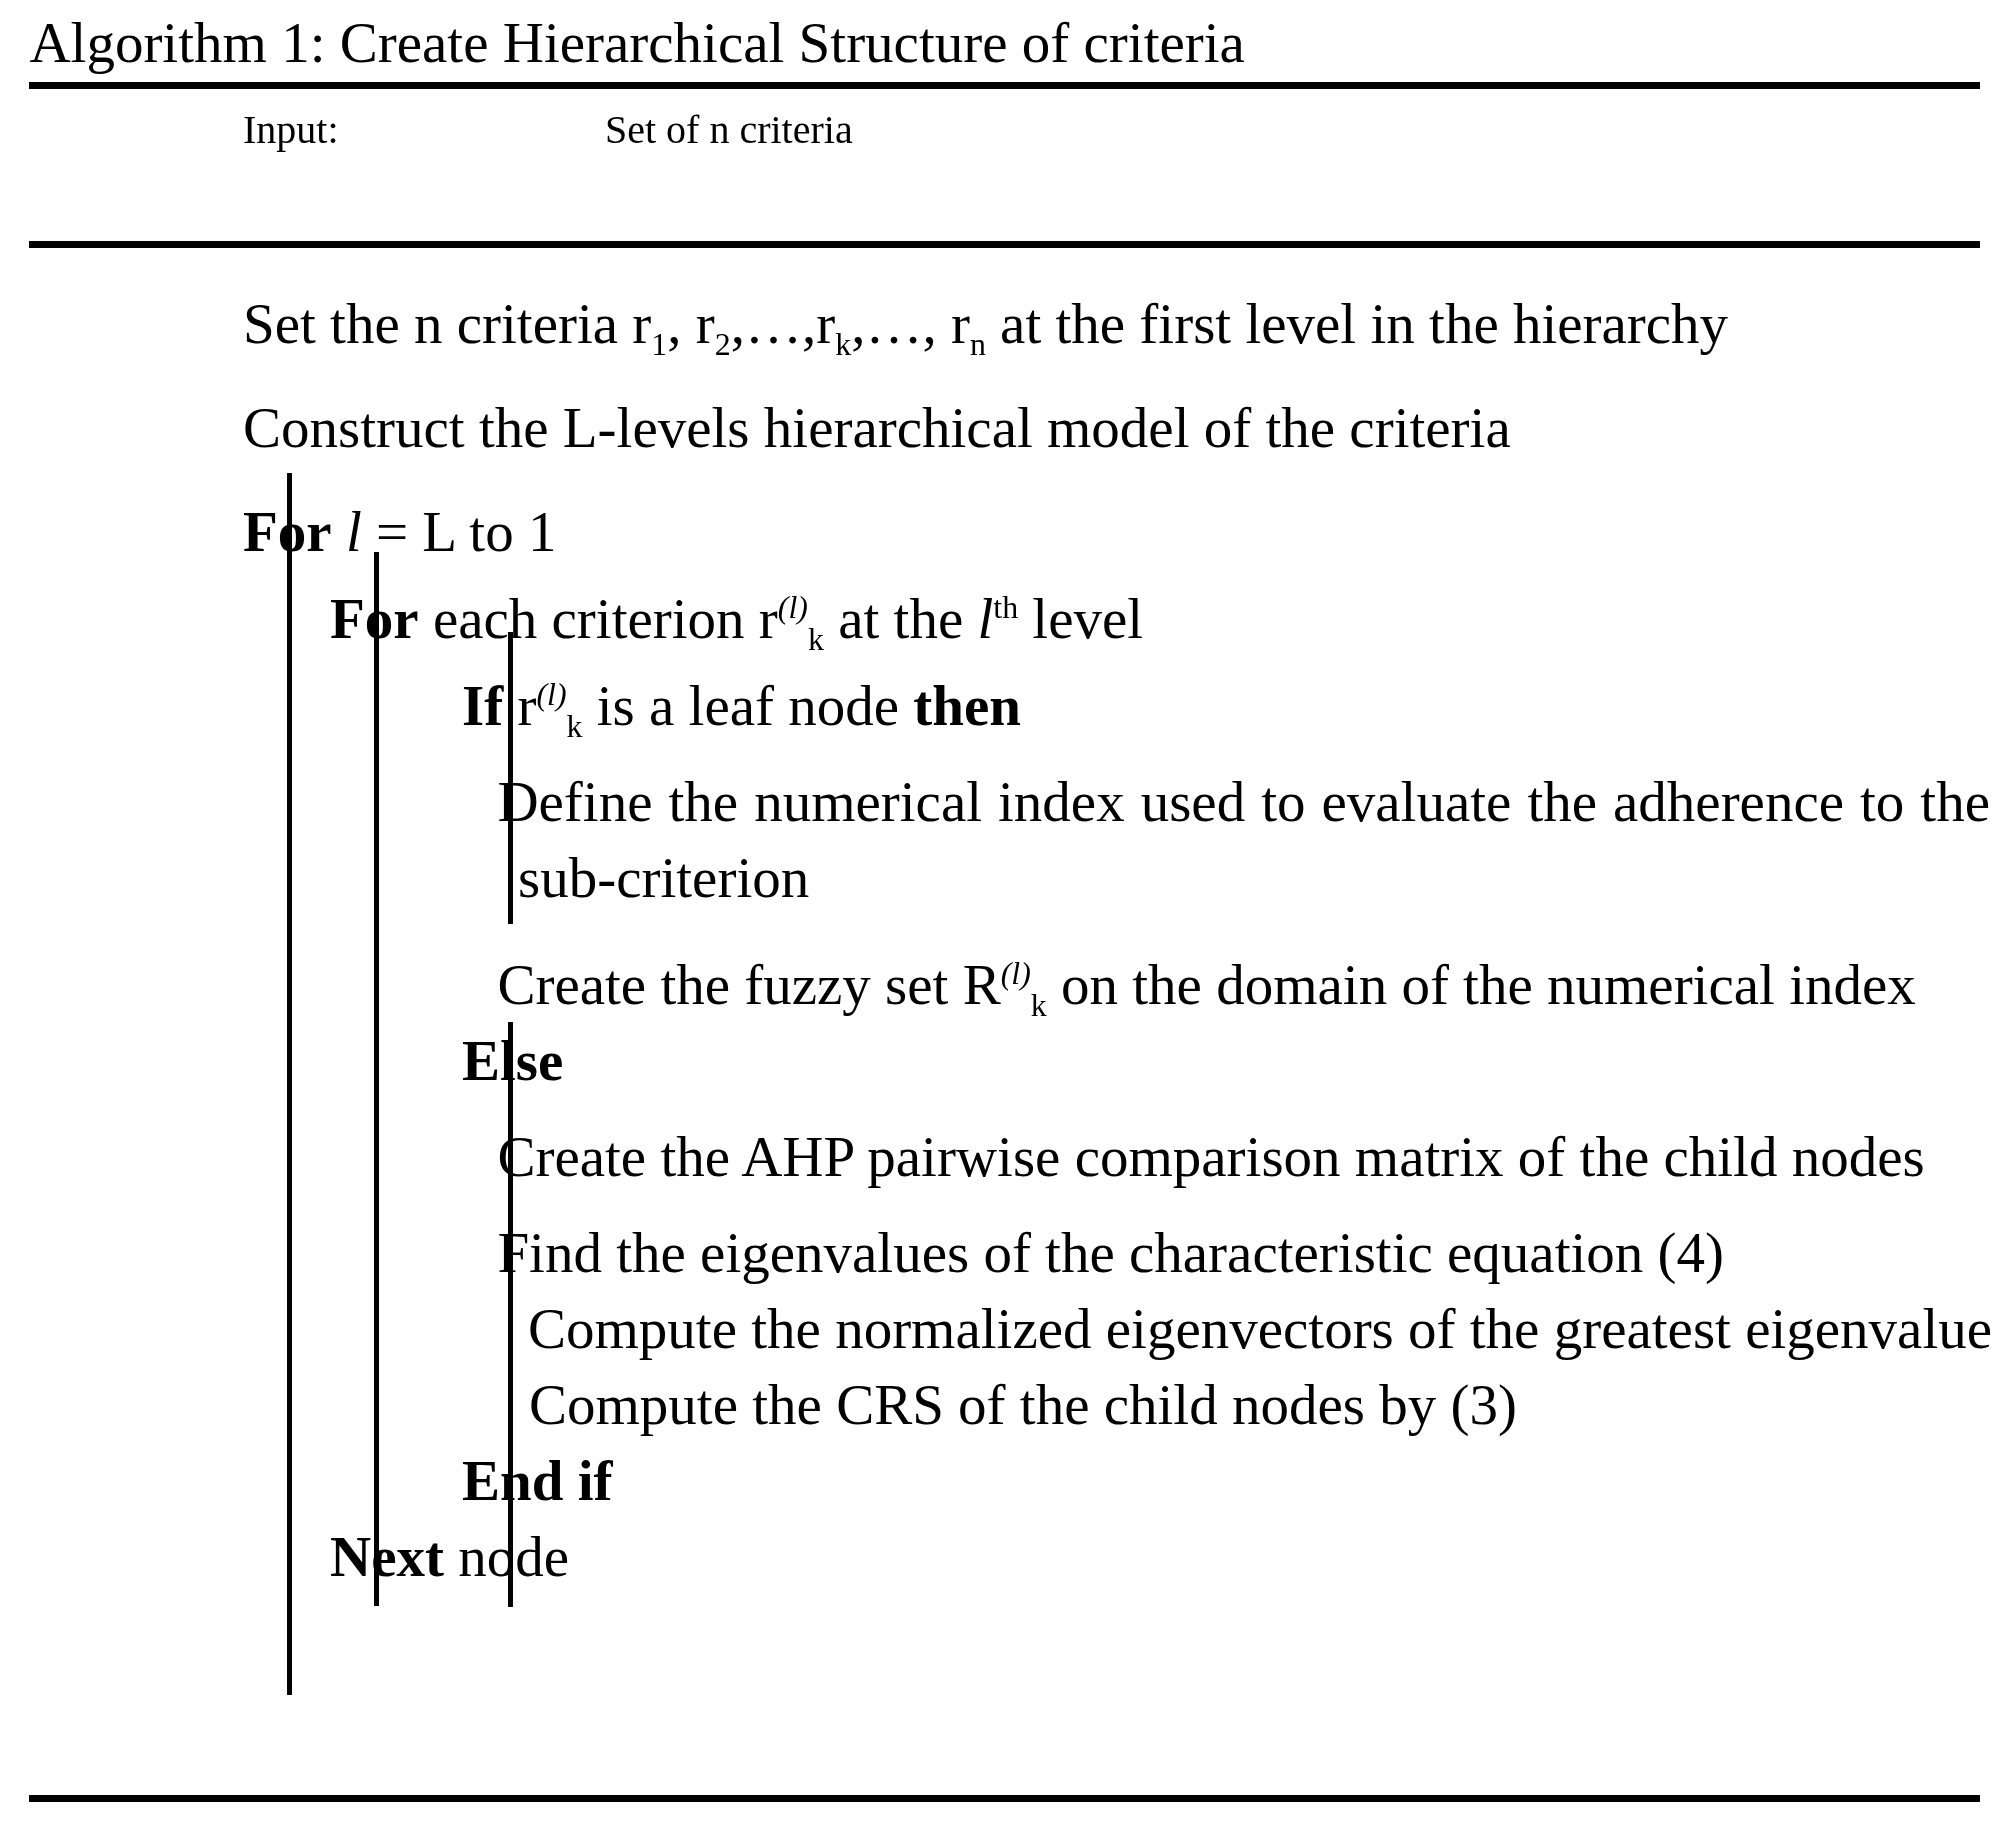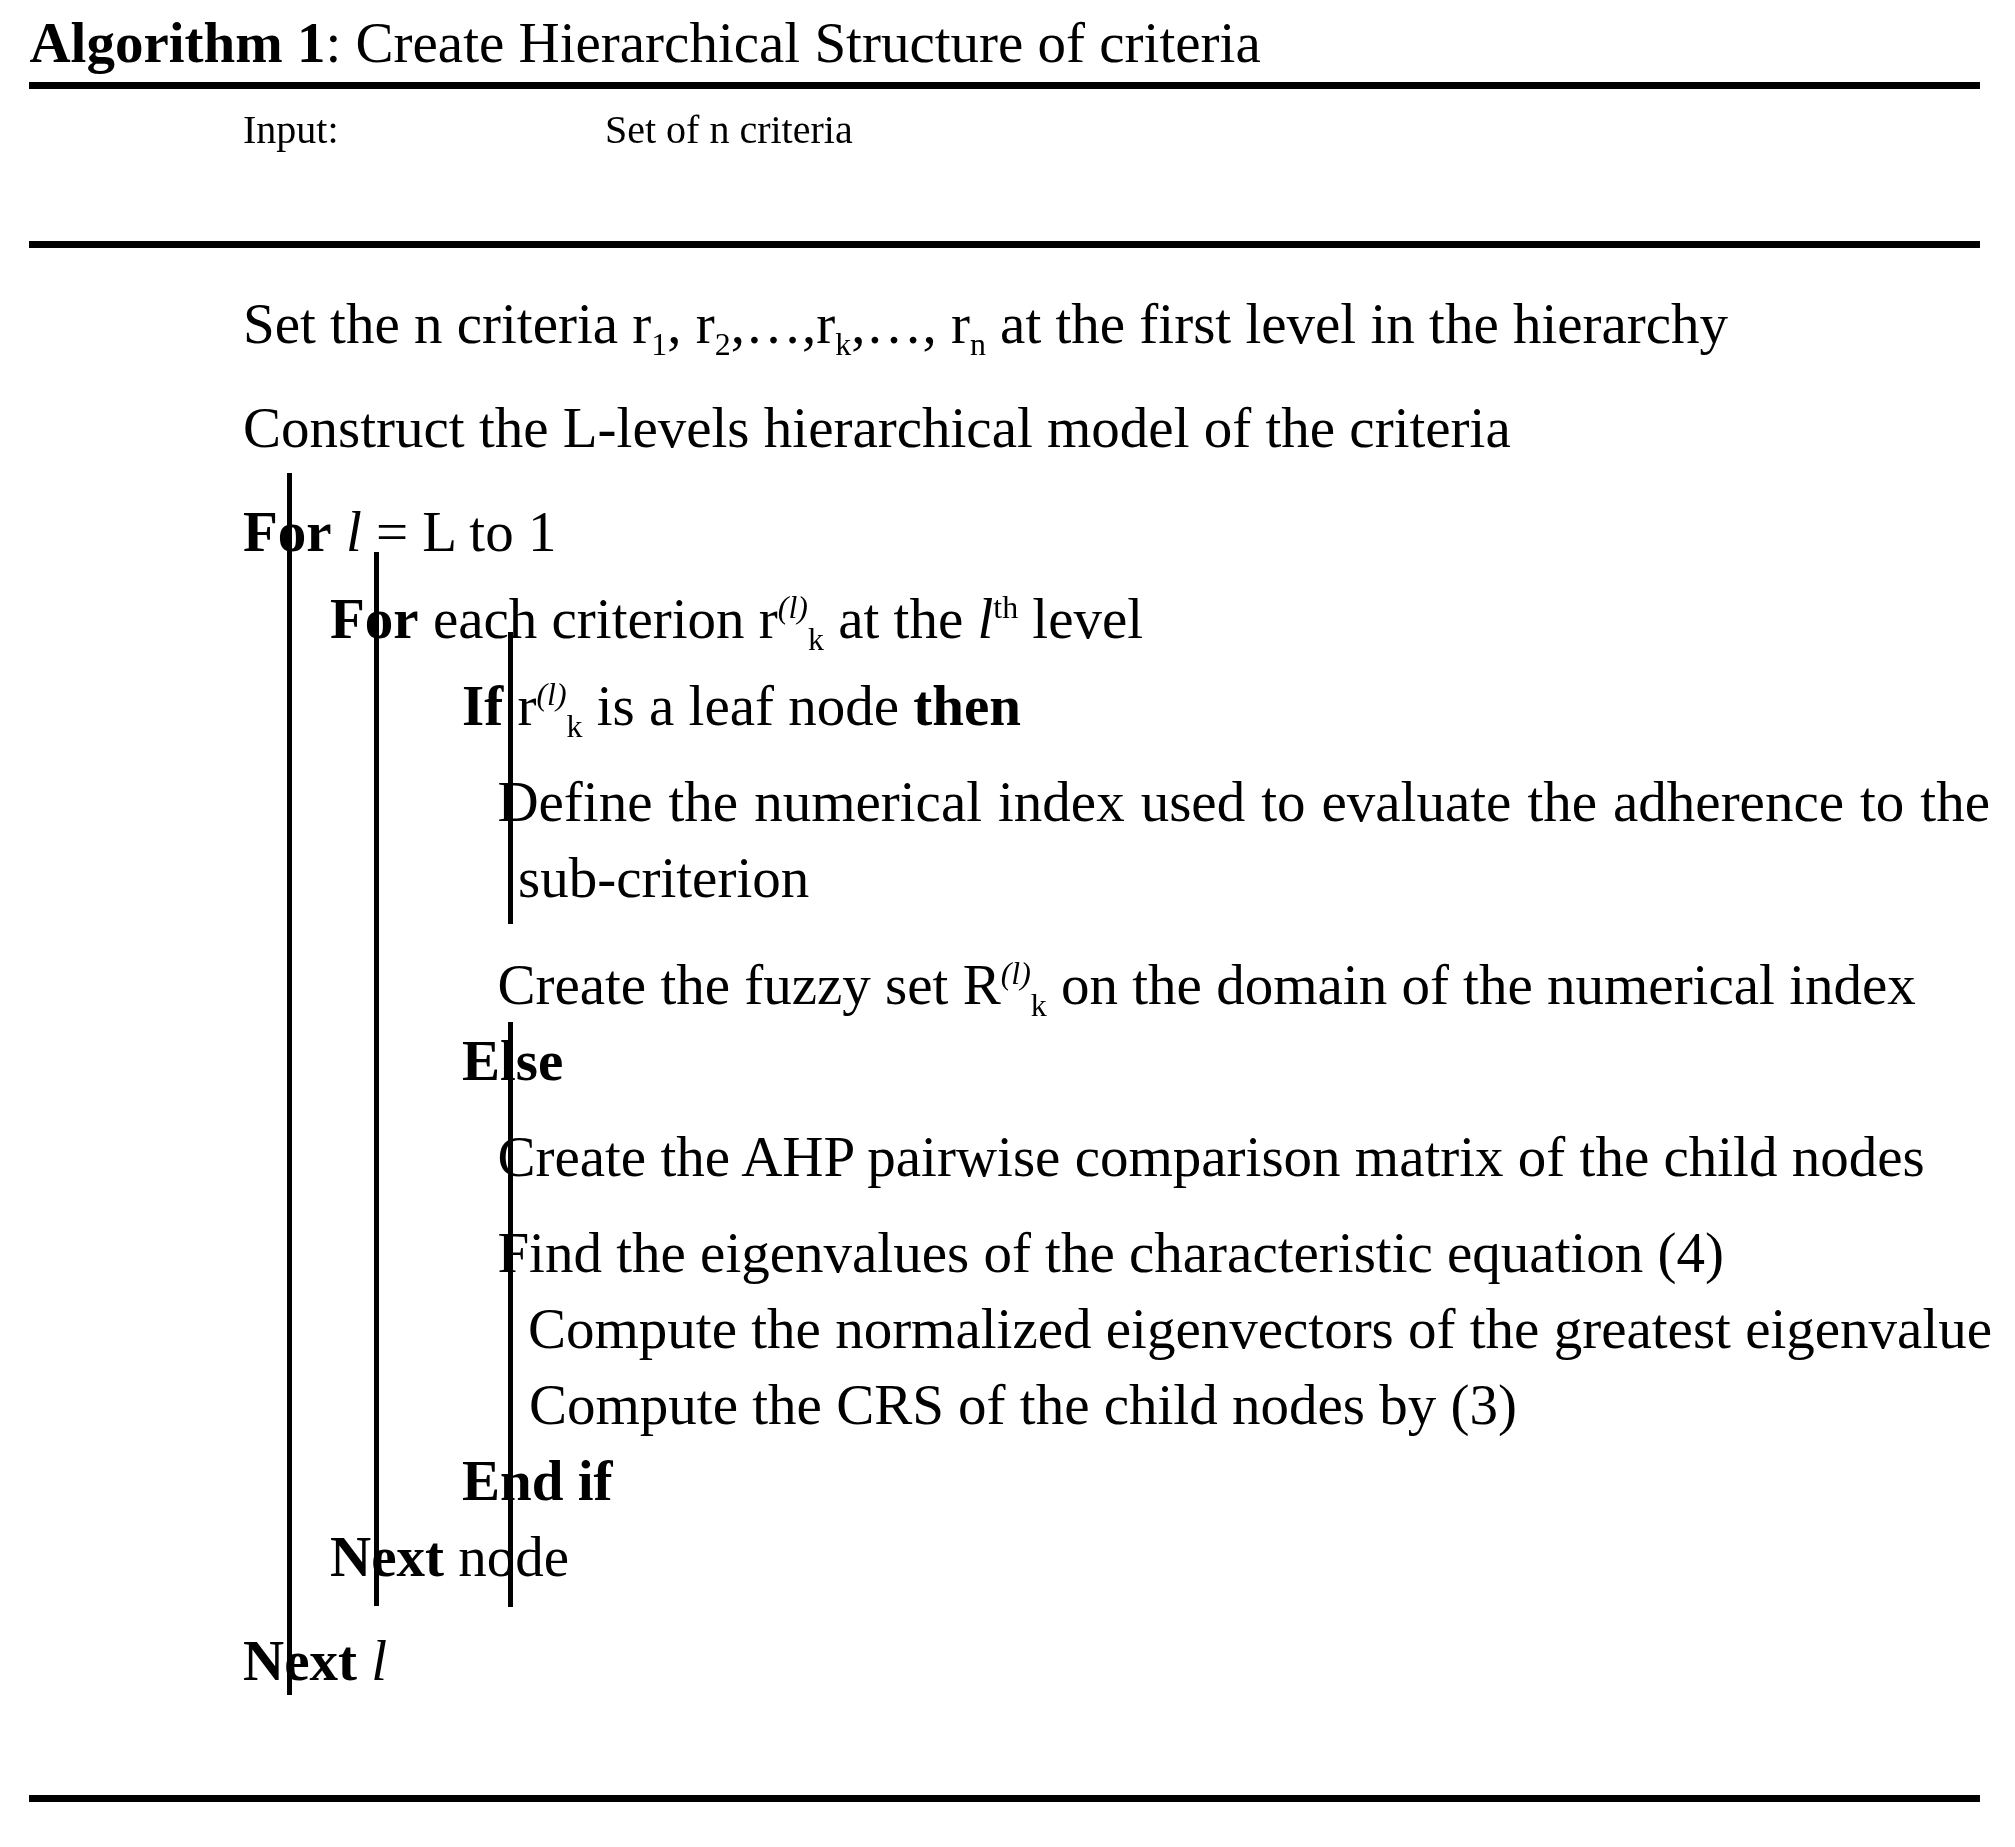--- a/index.html
+++ b/index.html
@@ -36,21 +36,21 @@
   
   .title-row {
     position: absolute;
     left: 29.4px;
     top: 5.9px;
     width: 1951px;
     font-size: 57px;
     line-height: 74px;
     white-space: nowrap;
   }
-  .title-row .lead { font-weight: bold; }
+  .title-row .lead { font-weight: normal; }
 
   
   .io-block {
     position: absolute;
     left: 0;
     top: 93px;
     width: 2015px;
   }
   .io-row {
     position: relative;
@@ -183,20 +183,19 @@
     <div class="para lvl3">Find the eigenvalues of the characteristic equation (4)</div>
 
     <div class="para lvl3-indent">Compute the normalized eigenvectors of the greatest eigenvalue</div>
 
     <div class="line ind3">Compute the CRS of the child nodes by (3)</div>
 
     <div class="line ind2"><b>End</b> <b>if</b></div>
 
     <div class="line ind1"><b>Next</b> <span>node</span></div>
 
-    <div class="line ind0"><b>Next</b> <i>l</i></div>
 
   </div>
 
   <div class="rule rule-bottom"></div>
 
 </div>
 
 
 </body></html>

